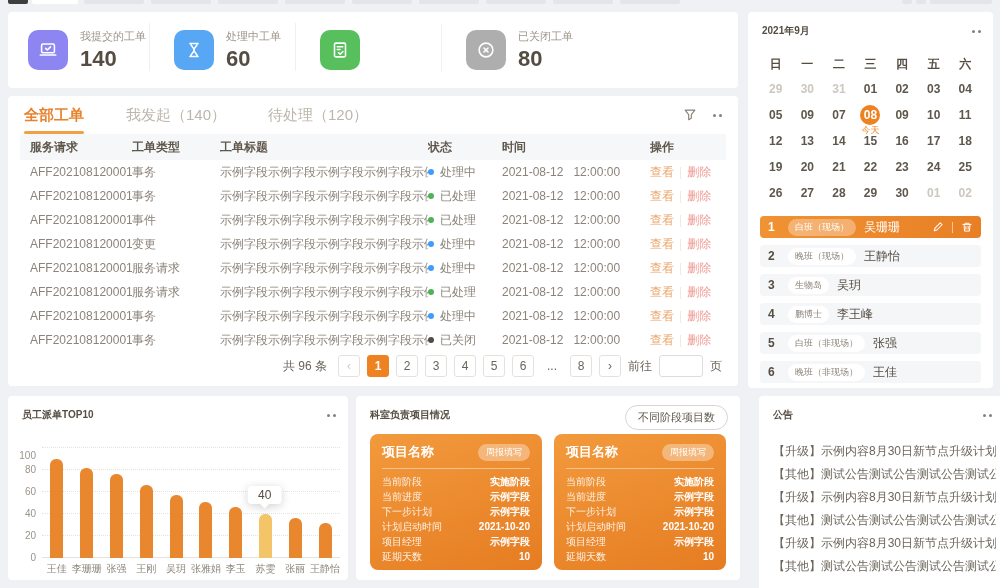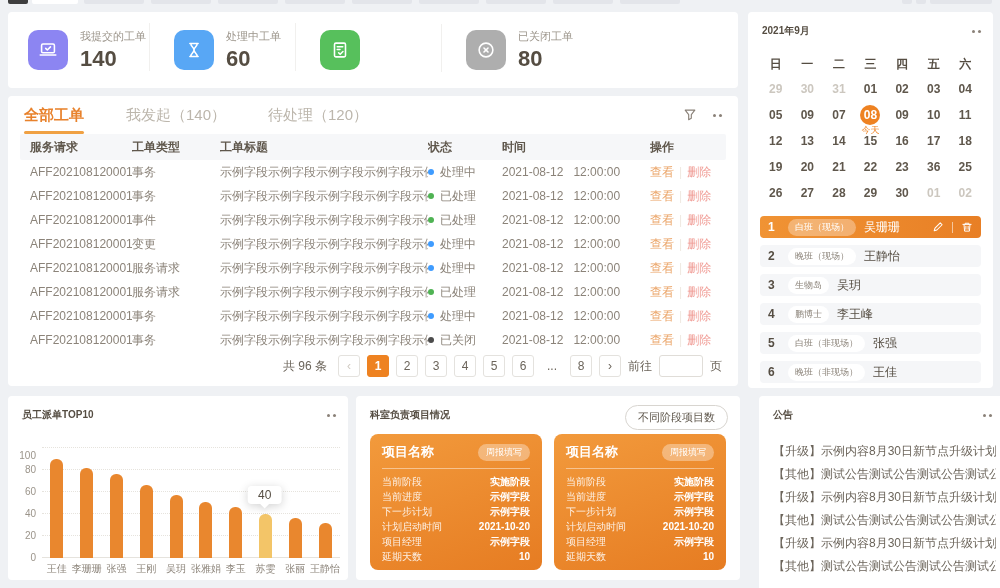--- a/index.html
+++ b/index.html
@@ -547,21 +547,21 @@
         <div class="day">
           <span class="num">21</span>
         </div>
         <div class="day">
           <span class="num">22</span>
         </div>
         <div class="day">
           <span class="num">23</span>
         </div>
         <div class="day">
-          <span class="num">36</span>
+          <span class="num">24</span>
         </div>
         <div class="day">
           <span class="num">25</span>
         </div>
         <div class="day">
           <span class="num">26</span>
         </div>
         <div class="day">
           <span class="num">27</span>
         </div>

